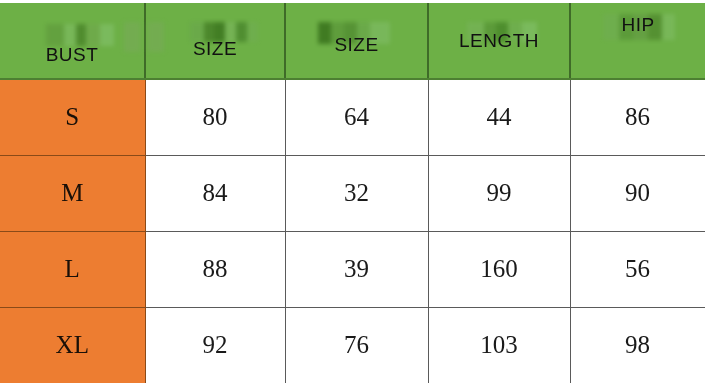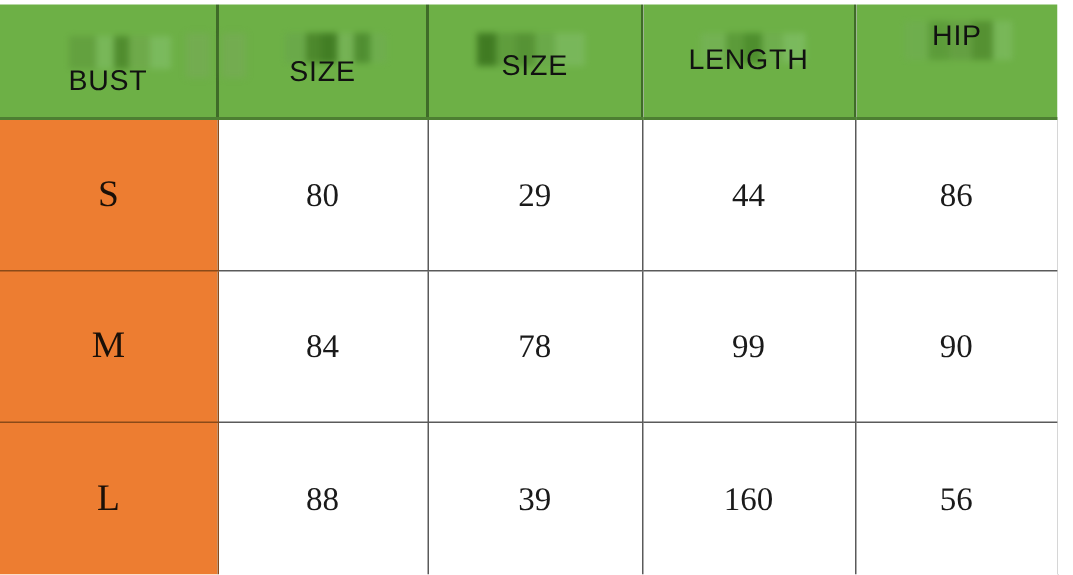--- a/index.html
+++ b/index.html
@@ -125,21 +125,21 @@
     padding: 0;
   }
 
   td.val-cell {
     background: #ffffff;
     border-right: 1px solid #5a5a5a;
     border-bottom: 1px solid #5a5a5a;
     text-align: center;
     vertical-align: middle;
     font-family: "Liberation Serif", serif;
-    font-size: 22px;
+    font-size: 25px;
     color: #1a1a1a;
     padding: 0;
   }
   td.val-cell:last-child { border-right: 1px solid #5a5a5a; }
 
   tbody tr:last-child td { border-bottom: none; }
 
   
   .top-strip {
     position: absolute;
@@ -245,41 +245,48 @@
         </th>
 
       </tr>
     </thead>
 
     <tbody>
 
       <tr>
         <td class="size-cell">S</td>
         <td class="val-cell">80</td>
-        <td class="val-cell">29</td>
+        <td class="val-cell">64</td>
         <td class="val-cell">44</td>
         <td class="val-cell">86</td>
       </tr>
 
       <tr>
         <td class="size-cell">M</td>
         <td class="val-cell">84</td>
-        <td class="val-cell">78</td>
+        <td class="val-cell">32</td>
         <td class="val-cell">99</td>
         <td class="val-cell">90</td>
       </tr>
 
       <tr>
         <td class="size-cell">L</td>
         <td class="val-cell">88</td>
         <td class="val-cell">39</td>
         <td class="val-cell">160</td>
         <td class="val-cell">56</td>
       </tr>
 
+      <tr>
+        <td class="size-cell">XL</td>
+        <td class="val-cell">92</td>
+        <td class="val-cell">76</td>
+        <td class="val-cell">103</td>
+        <td class="val-cell">98</td>
+      </tr>
 
     </tbody>
   </table>
 
   <div class="top-strip"></div>
   <div class="right-strip"></div>
 
 </div>
 
 </body></html>

